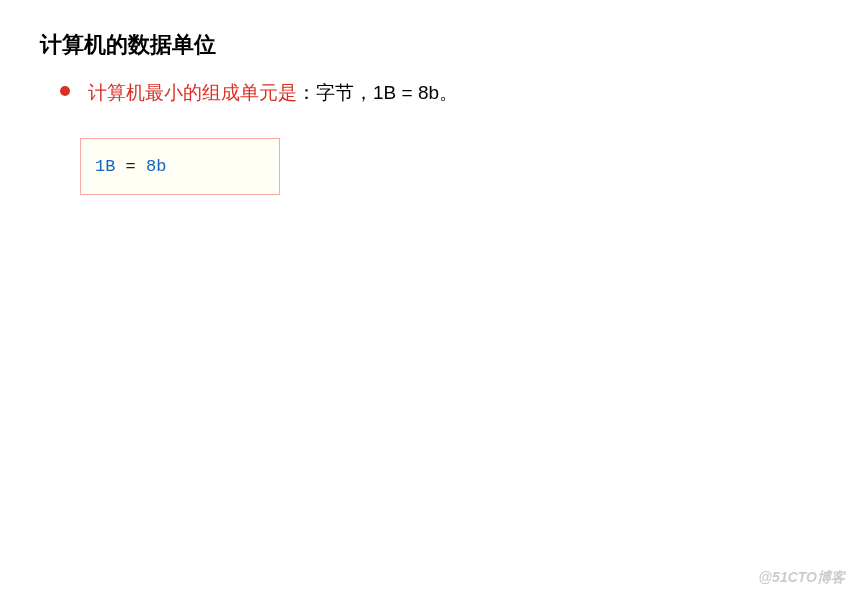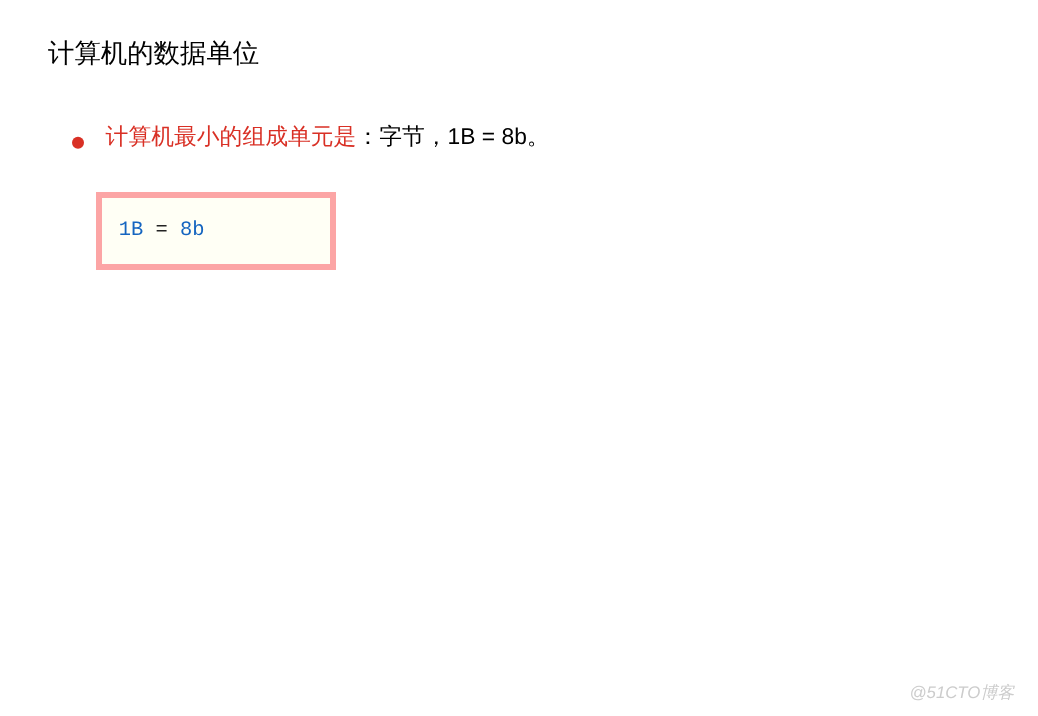--- a/index.html
+++ b/index.html
@@ -10,30 +10,30 @@
     body {
       width: 865px;
       height: 597px;
       background: #ffffff;
       font-family: "Microsoft YaHei", "PingFang SC", sans-serif;
       padding: 30px 40px;
       position: relative;
     }
     .title {
       font-size: 22px;
-      font-weight: normal;
+      font-weight: bold;
       color: #000;
-      margin-bottom: 40px;
+      margin-bottom: 18px;
     }
     .bullet-list {
       margin-left: 20px;
     }
     .bullet-item {
       display: flex;
-      align-items: center;
+      align-items: flex-start;
       margin-bottom: 30px;
     }
     .bullet-dot {
       width: 10px;
       height: 10px;
       background: #d93025;
       border-radius: 50%;
       margin-right: 18px;
       flex-shrink: 0;
       margin-top: 8px;
@@ -43,21 +43,21 @@
       color: #d93025;
       line-height: 1.6;
     }
     .bullet-text .black {
       color: #000;
     }
     .code-box {
       margin-left: 40px;
       margin-top: 10px;
       width: 200px;
-      border: 5px solid #fca5a5;
+      border: 1px solid #fca5a5;
       background: #fffff5;
       padding: 18px 14px 14px 14px;
       font-family: "Consolas", "Courier New", monospace;
       font-size: 17px;
     }
     .code-line {
       margin-bottom: 26px;
       white-space: nowrap;
     }
     .code-line:last-child {
@@ -69,20 +69,21 @@
     .black2 {
       color: #222;
     }
     .watermark {
       position: absolute;
       bottom: 10px;
       right: 20px;
       font-size: 14px;
       color: #ccc;
       font-style: italic;
+      font-weight: bold;
     }
   </style>
 </head>
 <body>
 
 <div class="title">计算机的数据单位</div>
 
 <div class="bullet-list">
   <div class="bullet-item">
     <div class="bullet-dot"></div>

